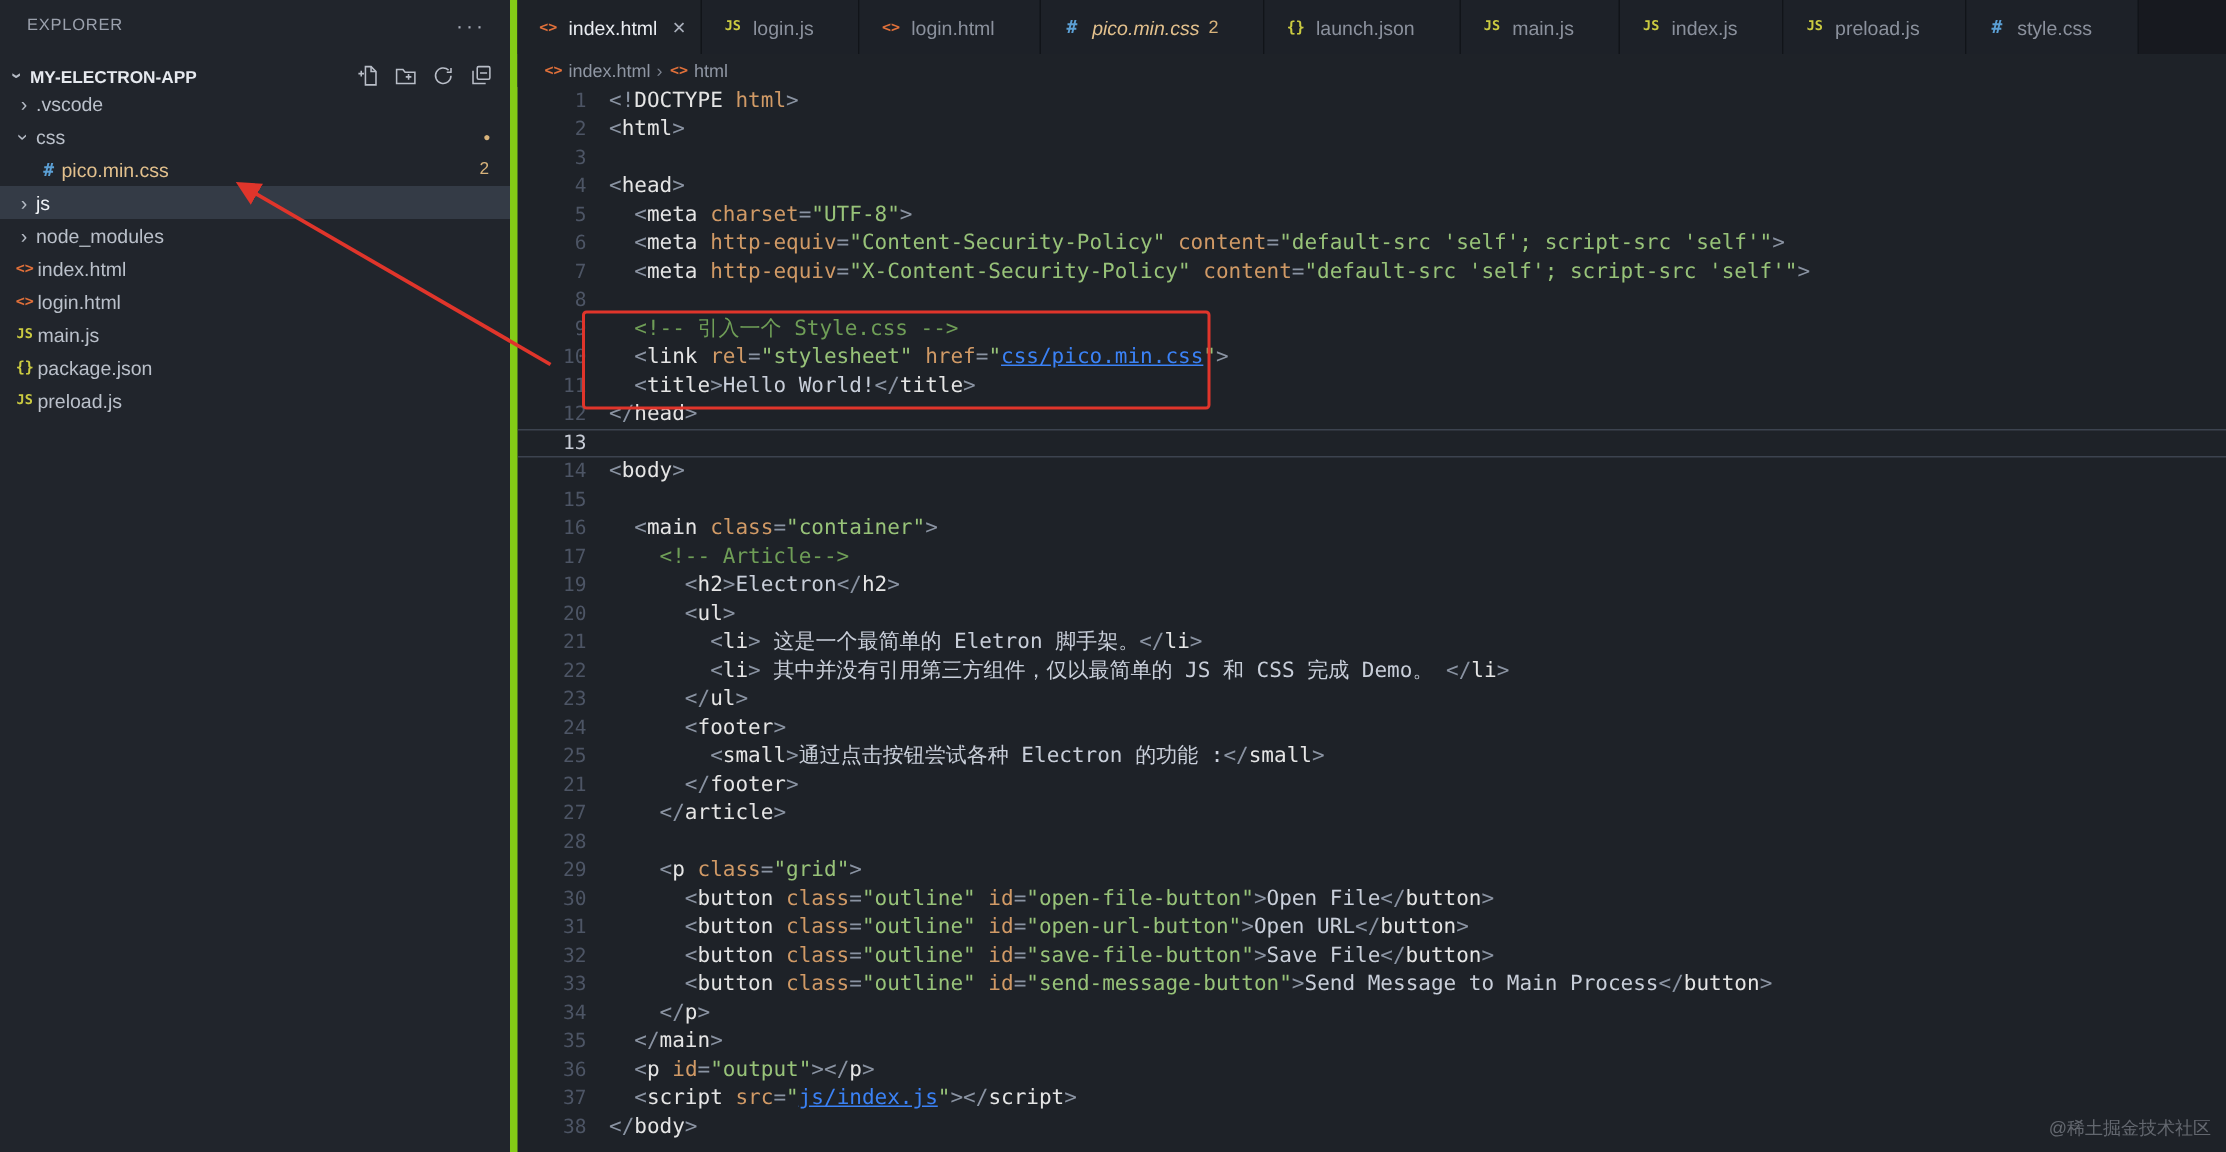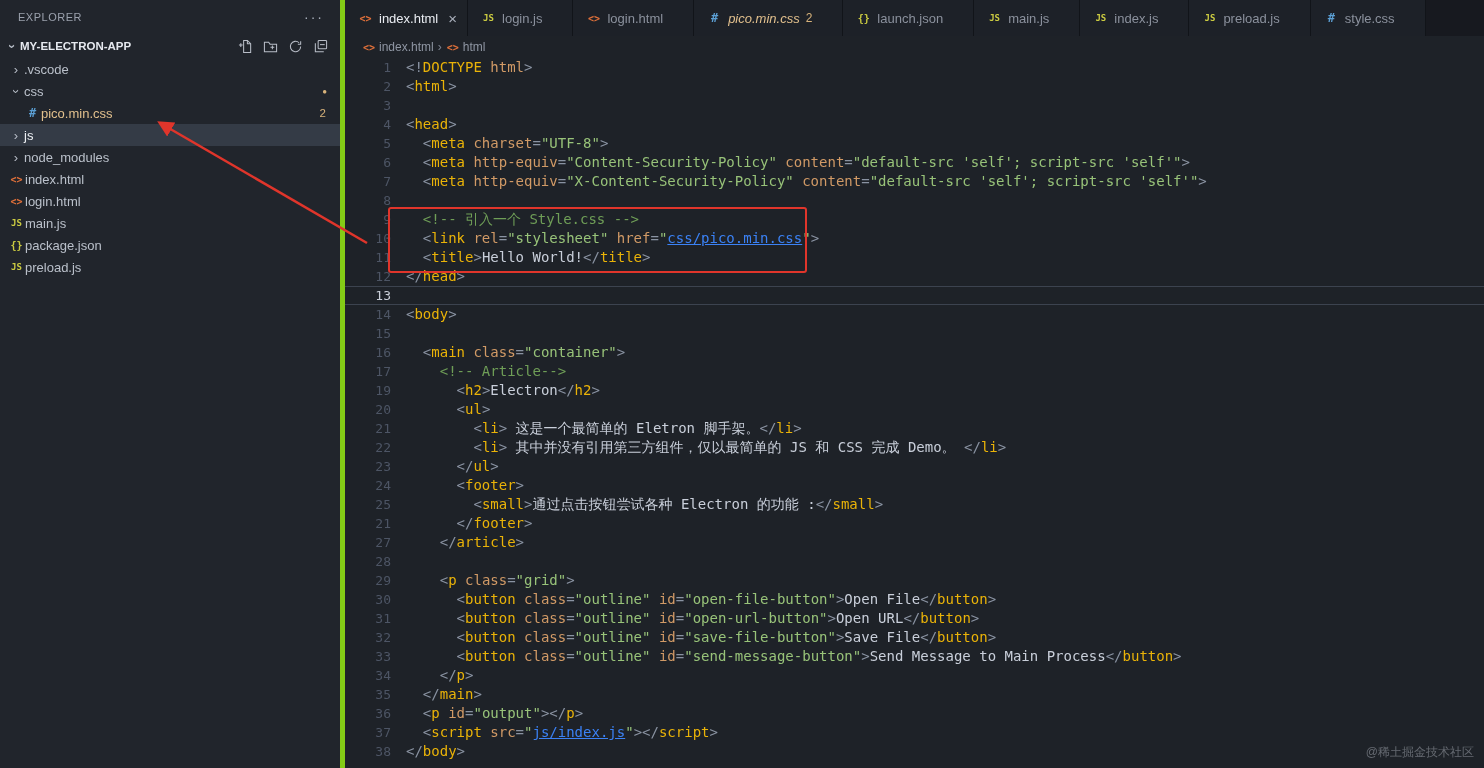--- a/index.html
+++ b/index.html
@@ -3,21 +3,21 @@
 <meta charset="utf-8">
 <style>
   *{box-sizing:border-box}
   html,body{margin:0;padding:0;background:#15171c}
   .app{position:relative;width:1484px;height:768px;overflow:hidden;background:#1e2228;font-family:"Liberation Sans",sans-serif}
 
   
   .sidebar{position:absolute;left:0;top:0;width:345px;height:100%;background:#21252c;border-right:5px solid #84cc16}
   .sb-header{height:34px;display:flex;align-items:center;justify-content:space-between;padding:0 16px 0 18px;color:#9ba1ad;font-size:11px;letter-spacing:.5px}
   .more{color:#a6acb8;font-size:14px;letter-spacing:2px;cursor:pointer}
-  .sb-project{height:24px;display:flex;align-items:center;padding:0 12px 0 4px;color:#e6e9ef;font-size:11.5px;font-weight:700}
+  .sb-project{height:24px;display:flex;align-items:flex-end;padding:0 12px 0 4px;color:#e6e9ef;font-size:11.5px;font-weight:700}
   .proj-label{flex:1;white-space:nowrap}
   .sb-actions{display:flex;gap:10px;align-items:center}
   .act{cursor:pointer;display:flex}
   .act svg{display:block;stroke:#b9bec8;fill:none;stroke-width:1.1}
   .tree{font-size:13px;color:#bac0ca}
   .tree-row{height:22px;display:flex;align-items:center;position:relative;cursor:pointer}
   .tree-row.selected{background:#343b46}
   .chev{display:inline-block;width:16px;text-align:center;color:#b6bcc6;font-size:13px;flex:none}
   .chev.exp{transform:rotate(90deg)}
   .ficon{width:17px;flex:none;display:inline-flex;justify-content:center;align-items:center;font-family:"DejaVu Sans Mono",monospace;font-weight:bold}
@@ -50,21 +50,21 @@
   .bc-sep{margin:0 4px;color:#7c8390}
 
   
   .editor{position:absolute;left:345px;top:58px;right:0;bottom:0;font-family:"DejaVu Sans Mono",monospace;font-size:14px;overflow:hidden}
   .code-line{display:flex;height:19px;line-height:19px;white-space:pre}
   .code-line.current{box-shadow:inset 0 1px 0 #3c434f, inset 0 -1px 0 #3c434f}
   .gutter{width:46px;flex:none;text-align:right;color:#4d5565;font-size:13px}
   .code-line.current .gutter{color:#c9ced8}
   .lc{padding-left:15px}
   .tk-p{color:#8a93a2}
-  .tk-tag{color:#eab308}
+  .tk-tag{color:#e5e5e5}
   .tk-attr{color:#d19a66}
   .tk-str{color:#98c379}
   .tk-txt{color:#c9cfda}
   .tk-cmt{color:#6f9e57}
   .tk-lnk{color:#3b82f6;text-decoration:underline}
 
   
   .annot{position:absolute;inset:0;width:100%;height:100%;pointer-events:none;z-index:40}
   .watermark{position:absolute;right:10px;bottom:7px;color:rgba(195,200,210,.42);font-size:12px;z-index:50}
 </style>

